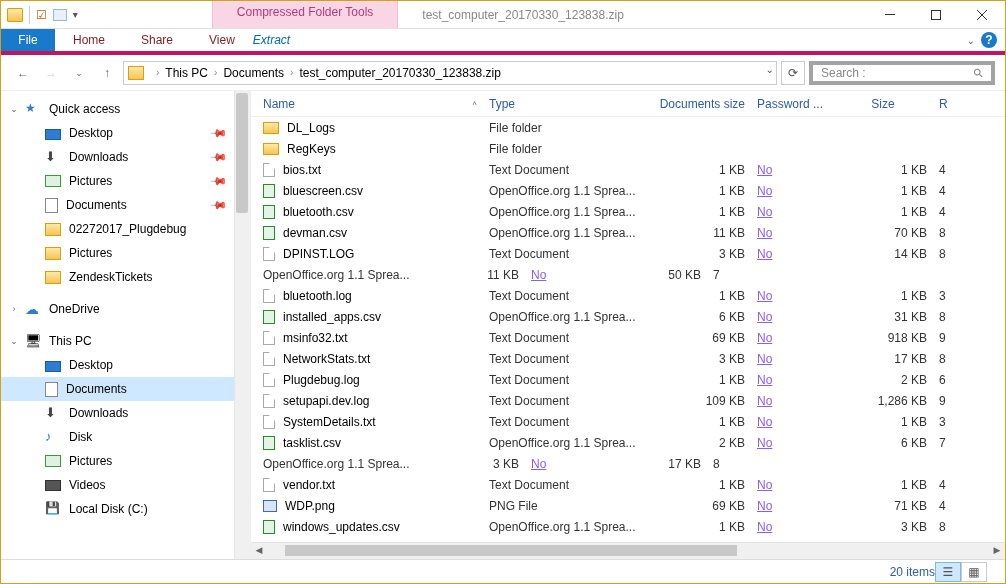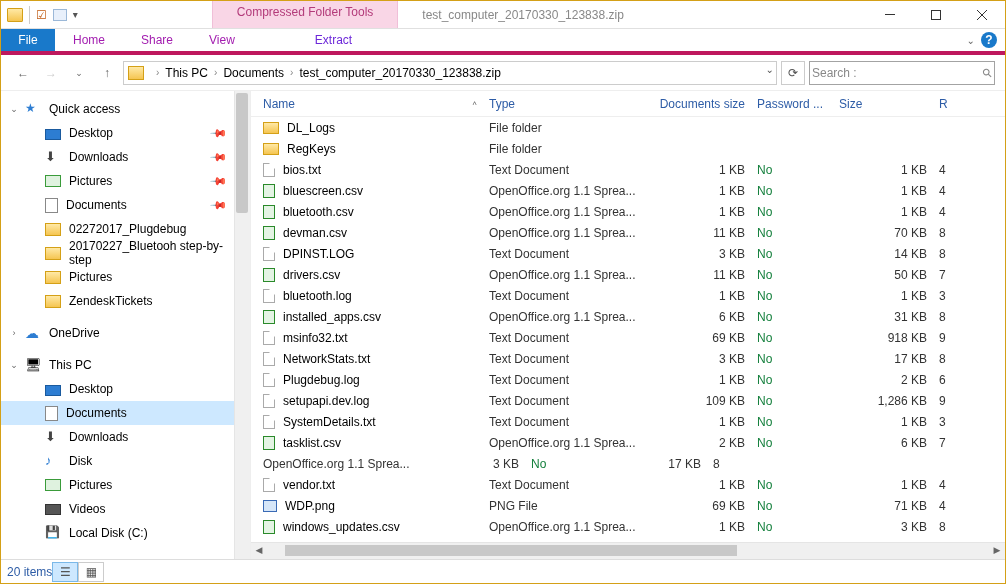--- a/index.html
+++ b/index.html
@@ -7,33 +7,33 @@
   .titlebar { height: 28px; display: flex; align-items: center; border-bottom: 1px solid #e0e0e0; }
   .qat { display: flex; align-items: center; gap: 6px; padding: 0 6px; }
   .qat .folder-ico { width: 16px; height: 14px; background: linear-gradient(#ffe9a6,#f5c551); border:1px solid #d4a017; border-radius:1px; }
   .qat .sep { width:1px; height:18px; background:#ccc; }
   .ctx-tab-wrap { flex: 0 0 auto; margin-left: 128px; background:#f9d6e6; height:100%; padding:4px 24px 0; color:#b33b7a; border-left:1px solid #f0bfd8; border-right:1px solid #f0bfd8;}
   .title-text { margin-left: 24px; color:#888; flex:1; }
   .win-controls { display:flex; }
   .win-btn { width:46px; height:28px; display:flex; align-items:center; justify-content:center; }
   .ribbon { height: 26px; display:flex; align-items:stretch; border-bottom:4px solid #be185d; }
   .ribbon .file { background:#1979ca; color:#fff; width:54px; display:flex; align-items:center; justify-content:center; }
-  .ribbon .tab { padding:0 18px; color:#a21caf; display:flex; align-items:center; }
-  .ribbon .extract { margin-left: 62px; color:#6d28d9; display:flex; align-items:center; }
+  .ribbon .tab { padding:0 18px; color:#7f1d1d; display:flex; align-items:center; }
+  .ribbon .extract { color:#0369a1; display:flex; align-items:center;font-style:italic; }
   .ribbon-right { margin-left:auto; display:flex; align-items:center; padding-right:8px; gap:6px; color:#666;}
   .help-badge { width:16px; height:16px; background:#1979ca; color:#fff; border-radius:50%; display:flex; align-items:center; justify-content:center; font-weight:bold;}
   .addrbar { height: 36px; display:flex; align-items:center; border-bottom:1px solid #eee; padding:0 10px; gap:4px;}
   .navarrow { width:24px; text-align:center; color:#666;}
   .navarrow.disabled { color:#ccc; }
   .breadcrumb { flex:1; height:24px; border:1px solid #ccc; display:flex; align-items:center; padding:0 4px; gap:2px; position:relative;}
   .breadcrumb .zip-ico { width:16px; height:14px; background: linear-gradient(#ffe9a6,#f5c551); border:1px solid #d4a017; margin-right:6px;}
   .bc-sep { color:#888; padding:0 4px; font-size:10px;}
   .bc-dd { position:absolute; right:2px; top:2px; color:#555; font-size:10px; }
   .refresh { width:24px; height:24px; border:1px solid #ccc; display:flex; align-items:center; justify-content:center; color:#555;}
-  .search { width:186px; height:24px; border:1px solid #a3a3a3; display:flex; align-items:center; padding:0 2px; color:#888; justify-content:space-between;}
+  .search { width:186px; height:24px; border:4px solid #a3a3a3; display:flex; align-items:center; padding:0 8px; color:#888; justify-content:space-between;}
   .main { flex:1; display:flex; overflow:hidden; }
   .nav { width:250px; border-right:1px solid #eee; overflow-y:auto; padding-top:6px; position:relative;}
   .nav-scroll-track { position:absolute; right:0; top:0; bottom:0; width:16px; background:#f0f0f0; border-left:1px solid #e5e5e5;}
   .nav-scroll-thumb { position:absolute; right:2px; top:2px; width:12px; height:120px; background:#c8c8c8; border-radius:2px;}
   .nav-group { margin-bottom:8px; }
   .nav-item { display:flex; align-items:center; height:24px; padding:0 6px 0 24px; gap:8px; }
   .nav-item.indent { padding-left:44px; }
   .nav-item.sel { background:#cde8ff; }
   .nav-item .exp { width:10px; text-align:center; color:#666; font-size:9px; position:absolute; left:8px;}
   .nav-item .pin { margin-left:auto; color:#888; font-size:11px; transform:rotate(45deg); margin-right:18px;}
@@ -48,40 +48,40 @@
   .ico.music::before { content:"♪"; color:#2d7dd2; font-size:13px;}
   .ico.video { background:#555; height:11px; border:1px solid #333;}
   .ico.disk::before { content:"💾"; font-size:12px;}
   .ico.doc { border:1px solid #888; background:#fff; width:13px; height:15px;}
   .content { flex:1; display:flex; flex-direction:column; overflow:hidden; }
   .cols { display:flex; height:26px; align-items:center; border-bottom:1px solid #eee; color:#2d5ca6; padding-left:12px;}
   .col-name { width:226px; display:flex; align-items:center; gap:4px;}
   .col-type { width:158px; }
   .col-csize { width:110px; text-align:right; padding-right:12px;}
   .col-pwd { width:82px; }
-  .col-size { width:100px; text-align:left; padding-right:12px;}
+  .col-size { width:100px; text-align:center; padding-right:12px;}
   .col-r { width:20px; }
   .sort-arrow { font-size:8px; color:#666; margin-left:auto; margin-right:12px;}
   .rows { flex:1; overflow:hidden;}
   .row { display:flex; height:21px; align-items:center; padding-left:12px;}
   .c-name { width:226px; display:flex; align-items:center; gap:8px; }
   .c-type { width:158px; color:#333;}
   .c-csize { width:110px; text-align:right; padding-right:12px; color:#333;}
-  .c-pwd { width:82px; color:#15803d;}
+  .c-pwd { width:82px; color:#8b5cf6;text-decoration:underline;}
   .c-size { width:100px; text-align:right; padding-right:12px; color:#333;}
   .c-r { width:20px; color:#333;}
   .fico { width:16px; height:16px; display:inline-block; flex-shrink:0;}
   .fico.folder { background:linear-gradient(#ffe9a6,#f5c551); border:1px solid #d4a017; height:12px;}
   .fico.txt { border:1px solid #aaa; background:#fff; width:12px; height:14px; position:relative;}
   .fico.txt::after { content:""; position:absolute; right:-1px; top:-1px; border:3px solid transparent; border-top-color:#fff; border-right-color:#fff;}
   .fico.csv { border:1px solid #2a8a2a; background:#e4f4e4; width:12px; height:14px;}
   .fico.png { border:1px solid #3a6ab5; background:#d6e6f8; width:14px; height:12px;}
   .hscroll { height:17px; background:#f0f0f0; border-top:1px solid #e5e5e5; display:flex;}
   .hscroll .thumb { width:60%; background:#c8c8c8; height:11px; margin:2px 0 0 18px;}
-  .status { height:24px; border-top:1px solid #ddd; display:flex; align-items:center; padding:0 6px; color:#2d5ca6; justify-content:flex-start;}
+  .status { height:24px; border-top:1px solid #ddd; display:flex; align-items:center; padding:0 18px; color:#2d5ca6; justify-content:flex-end;}
   .viewbtns { display:flex; gap:0;}
   .vbtn { width:26px; height:20px; border:1px solid #ccc; display:flex; align-items:center; justify-content:center; color:#555;}
   .vbtn.active { background:#cde8ff; border-color:#7ab8e8;}
   svg { display:block; }
 </style>
 </head>
 <body>
 
 <div class="titlebar">
   <div class="qat">
@@ -178,24 +178,20 @@
             <span class="ico doc"></span>
     <span>Documents</span>
     <span class="pin">📌</span>
           </div>
           <div class="nav-item indent">
             <span class="ico folder"></span>
     <span>02272017_Plugdebug</span>
     </div>
           <div class="nav-item indent">
             <span class="ico folder"></span>
-    <span>20170227_Bluetooh step-by-step</span>
-    </div>
-          <div class="nav-item indent">
-            <span class="ico folder"></span>
     <span>Pictures</span>
     </div>
           <div class="nav-item indent">
             <span class="ico folder"></span>
     <span>ZendeskTickets</span>
     </div>
         </div>
     </div>
     <div class="nav-group">
       <div class="nav-item" style="position:relative;">
@@ -330,24 +326,20 @@
             <span class="fico txt"></span>
             <span>DPINST.LOG</span>
           </div>
     <div class="c-type">Text Document</div>
     <div class="c-csize">3 KB</div>
     <div class="c-pwd">No</div>
     <div class="c-size">14 KB</div>
     <div class="c-r">8</div>
         </div>
         <div class="row">
-    <div class="c-name">
-            <span class="fico csv"></span>
-            <span>drivers.csv</span>
-          </div>
     <div class="c-type">OpenOffice.org 1.1 Sprea...</div>
     <div class="c-csize">11 KB</div>
     <div class="c-pwd">No</div>
     <div class="c-size">50 KB</div>
     <div class="c-r">7</div>
         </div>
         <div class="row">
     <div class="c-name">
             <span class="fico txt"></span>
             <span>bluetooth.log</span>

